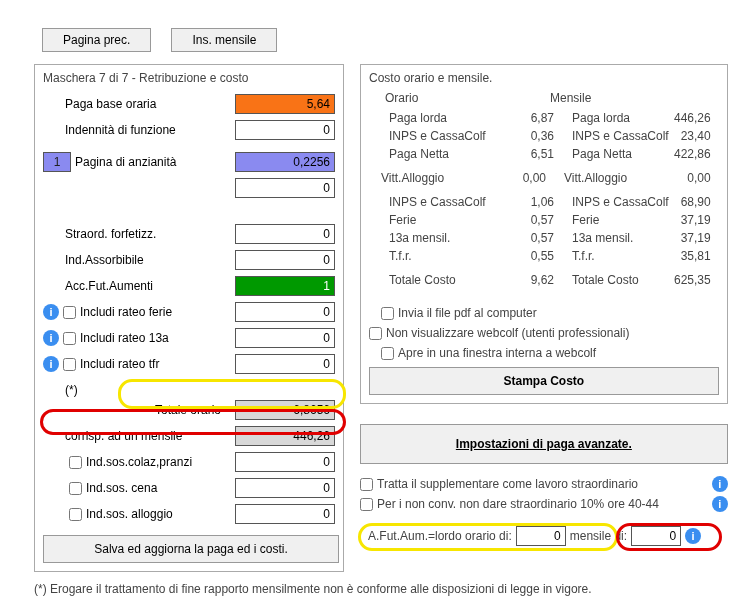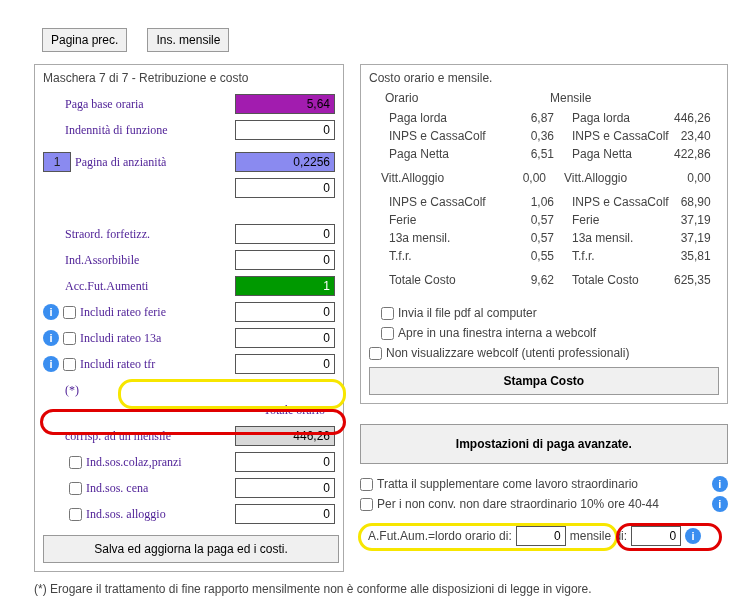--- a/index.html
+++ b/index.html
@@ -1,46 +1,46 @@
 <!DOCTYPE html>
 <html><head>
 <meta charset="utf-8">
 <style>
   * { box-sizing: border-box; margin: 0; padding: 0; font-family: Arial, sans-serif; font-size: 12px; }
   body { width: 749px; height: 605px; background: #fff; position: relative; }
-  .btn { background: #f0f0f0; border: 1px solid #999; padding: 4px 8px; cursor: pointer; }
+  .btn { background: #f0f0f0; border: 1px solid #999; padding: 4px 20px; cursor: pointer; }
   .topbar { padding: 28px 0 0 42px; display: flex; gap: 20px; }
   .main { display: flex; gap: 16px; padding: 12px 22px 0 34px; }
   .col-left { width: 310px; }
   .col-right { width: 375px; }
   .fieldset { border: 1px solid #aaa; padding: 4px 8px 8px 8px; }
   .fieldset-title { color: #444; margin: 2px 0 6px 0; }
   .row { display: flex; align-items: center; height: 26px; gap: 4px; }
-  .lbl { flex: 1; color: #4c1d95; font-family: Liberation Serif, serif; }
+  .lbl { flex: 1; color: #000000; }
   .inp { width: 100px; height: 20px; border: 1px solid #555; text-align: right; padding: 0 4px; background: #fff; }
-  .orange { background: #a21caf; border: 1px solid #555; text-align: right; }
+  .orange { background: #f97316; border: 1px solid #555; text-align: right; }
   .purple { background: #8a8af0; border: 1px solid #555; }
   .blue-small { background: #8a8af0; border: 1px solid #555; width: 28px; height: 20px; text-align: center; padding: 0 4px; color: #222; }
   .green { background: #009900; border: 1px solid #555; color: #fff; }
   .grey { background: #d8d8d8; border: 1px solid #555; }
   .info-icon { width: 16px; height: 16px; border-radius: 50%; background: #3a8ef0; color: #fff; display: inline-flex; align-items: center; justify-content: center; font-weight: bold; font-size: 11px; cursor: pointer; }
   .chk { width: 13px; height: 13px; }
   .lbl-indent { margin-left: 22px; }
   .yellow-box { border: 3px solid #f7e600; border-radius: 14px; position: absolute; pointer-events: none; }
   .red-box { border: 3px solid #e00000; border-radius: 14px; position: absolute; pointer-events: none; }
   .costo-head { display: flex; margin: 4px 16px; }
   .costo-head span { color: #444; }
   .costo-row { display: flex; height: 18px; align-items: center; color: #444; margin-left: 8px; }
   .costo-c1 { width: 110px; }
   .costo-c2 { width: 55px; text-align: right; }
   .costo-c3 { width: 120px; padding-left: 18px; }
   .costo-c4 { flex: 1; text-align: right; padding-right: 8px; }
   .check-row { display: flex; align-items: center; height: 20px; gap: 4px; margin-left: 12px; color: #444; }
   .wide-btn { width: 100%; background: #f0f0f0; border: 1px solid #999; padding: 6px; text-align: center; cursor: pointer; margin-top: 4px; font-weight: bold; }
-  .wide-btn-bold { font-weight: bold; }
+  .wide-btn-bold { font-weight: bold; text-decoration: underline; }
   .save-btn { width: 296px; background: #f0f0f0; border: 1px solid #999; padding: 6px; text-align: center; cursor: pointer; margin-top: 8px; }
   .footnote { color: #444; padding: 4px 0 0 34px; margin-top: 6px; }
   .bottom-row { display: flex; align-items: center; gap: 4px; margin-top: 12px; margin-left: 8px; }
   .bottom-row .lbl2 { color: #444; }
   .bottom-row .inp2 { width: 50px; height: 20px; border: 1px solid #555; text-align: right; padding: 0 4px; background: #fff; }
 </style>
 </head>
 <body>
 
 <div class="topbar">
@@ -99,20 +99,21 @@
           <span class="info-icon">i</span>
           <input type="checkbox" class="chk" style="">
           <span class="lbl">Includi rateo tfr</span>
           <input class="inp" value="0" style="">
         </div>
       <div class="row">
           <span class="lbl lbl-indent">(*)</span>
         </div>
       <div class="row" style="margin-top:-6px;">
           <span class="lbl" style="text-align:right;padding-right:10px;">Totale orario</span>
+          <input class="inp grey" readonly="" value="6,8656" style="">
         </div>
       <div class="row">
           <span class="lbl lbl-indent">corrisp. ad un mensile</span>
           <input class="inp grey" readonly="" value="446,26" style="">
         </div>
       <div class="row">
           <span style="width:22px;"></span>
           <input type="checkbox" class="chk" style="">
           <span class="lbl">Ind.sos.colaz,pranzi</span>
           <input class="inp" value="0" style="">
@@ -194,27 +195,27 @@
             <span class="costo-c2">9,62</span>
             <span class="costo-c3">Totale Costo</span>
             <span class="costo-c4">625,35</span>
           </div>
       </div>
       <div style="height:14px;"></div>
       <div class="check-row">
           <input type="checkbox" class="chk" style="">
           <span>Invia il file pdf al computer</span>
         </div>
+      <div class="check-row" style="margin-left:0;">
+          <input type="checkbox" class="chk" style="">
+          <span>Non visualizzare webcolf (utenti professionali)</span>
+        </div>
       <div class="check-row">
           <input type="checkbox" class="chk" style="">
           <span>Apre in una finestra interna a webcolf</span>
-        </div>
-      <div class="check-row" style="margin-left:0;">
-          <input type="checkbox" class="chk" style="">
-          <span>Non visualizzare webcolf (utenti professionali)</span>
         </div>
       <button class="wide-btn">Stampa Costo</button>
     </div>
 
     <button class="wide-btn wide-btn-bold" style="margin-top:20px; padding:12px;">Impostazioni di paga avanzate.</button>
 
     <div style="height:10px;"></div>
     <div class="check-row" style="margin-left:0;">
         <input type="checkbox" class="chk" style="">
         <span>Tratta il supplementare come lavoro straordinario</span>

